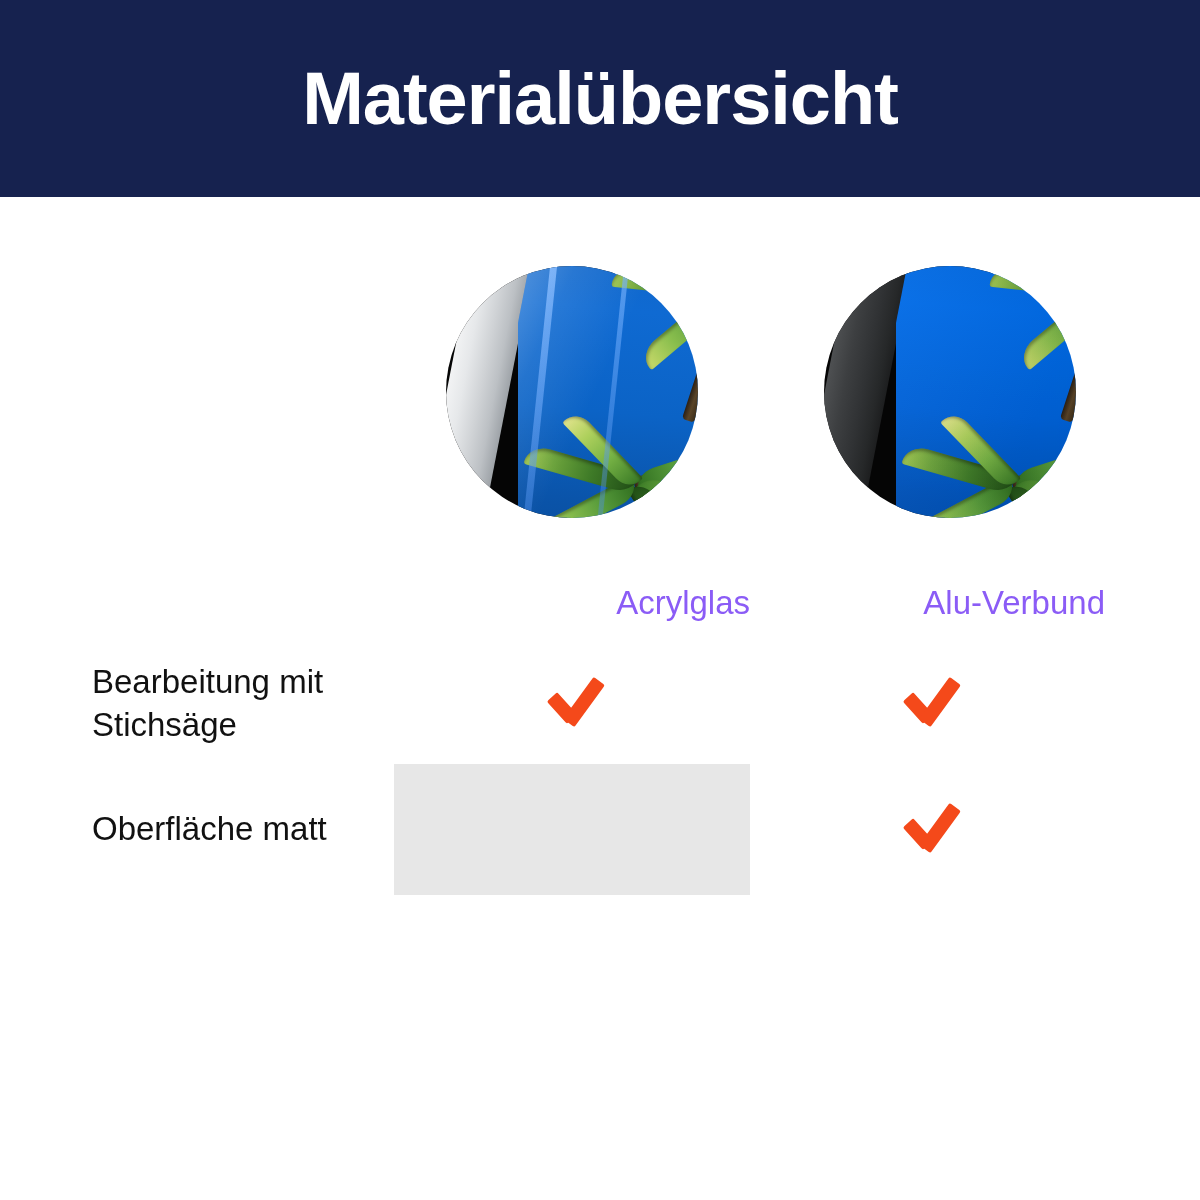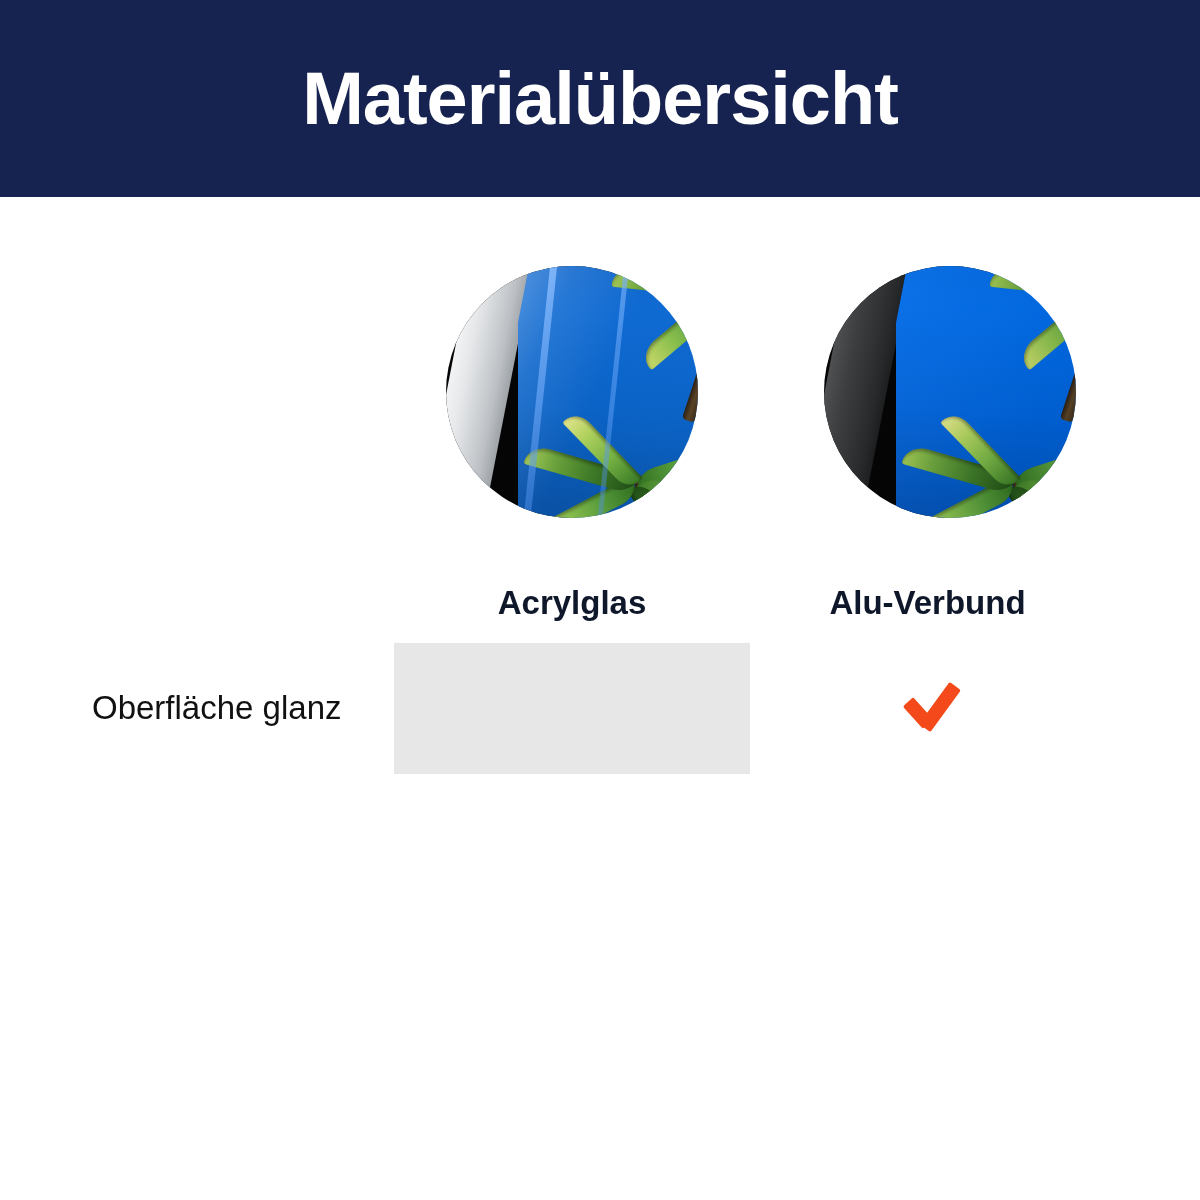--- a/index.html
+++ b/index.html
@@ -200,23 +200,23 @@
   .row-1 td { height: 121px; }
   .row-2 td { height: 131px; }
   .row-3 td { height: 117px; }
 
   
   .cell-v  { border-left: 4px solid #000000; }
   .rule-top { border-top: 5px solid #000000; }
 
   .head-text {
     font-size: 33px;
-    color: #0f172a;
-    text-align: center;
-    font-weight: bold;
+    color: #8b5cf6;
+    text-align: right;
+    font-weight: normal;
   }
   .row-label {
     font-size: 33px;
     color: #111111;
     text-align: left;
     padding-left: 20px !important;
     line-height: 1.28;
   }
   .cell-center { text-align: center; vertical-align: middle; }
   .cell-gray { background: #e7e7e7; }
@@ -339,23 +339,35 @@
       <col class="col-acryl">
       <col class="col-alu">
     </colgroup>
     <tbody>
       <tr class="row-head">
         <td></td>
         <td class="cell-v head-text">Acrylglas</td>
         <td class="cell-v head-text">Alu-Verbund</td>
       </tr>
 
+      <tr class="row-1">
+        <td class="rule-top row-label">
+          <span>Bearbeitung mit</span><br>
+          <span>Stichsäge</span>
+        </td>
+        <td class="rule-top cell-v cell-center">
+          <span class="check"></span>
+        </td>
+        <td class="rule-top cell-v cell-center">
+          <span class="check"></span>
+        </td>
+      </tr>
 
       <tr class="row-2">
-        <td class="rule-top row-label">Oberfläche glanz</td>
+        <td class="rule-top row-label">Oberfläche matt</td>
         <td class="rule-top cell-v cell-center cell-gray"></td>
         <td class="rule-top cell-v cell-center">
           <span class="check"></span>
         </td>
       </tr>
 
     </tbody>
   </table>
 </div>
 

